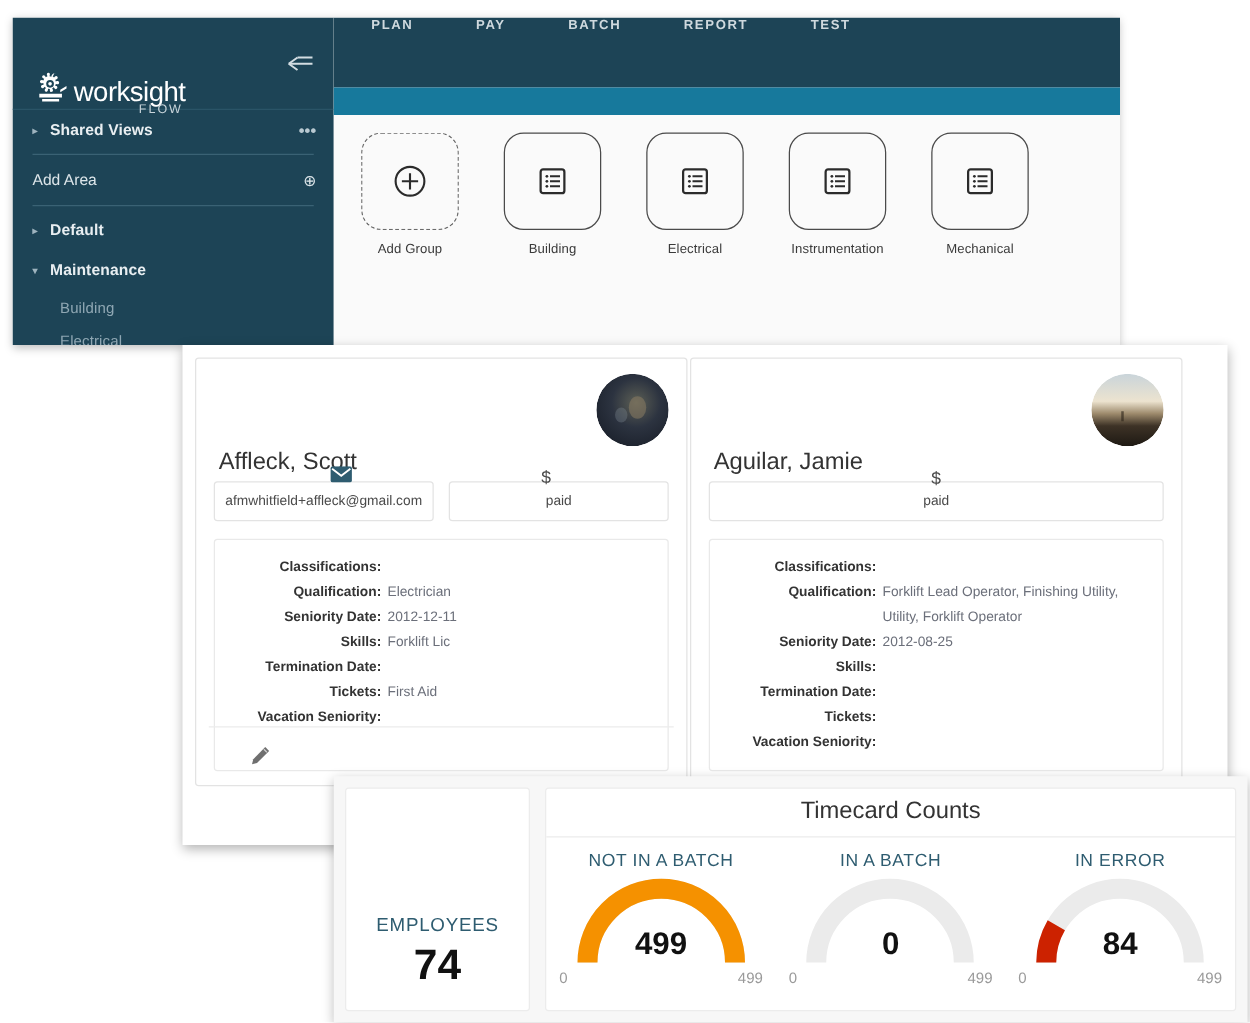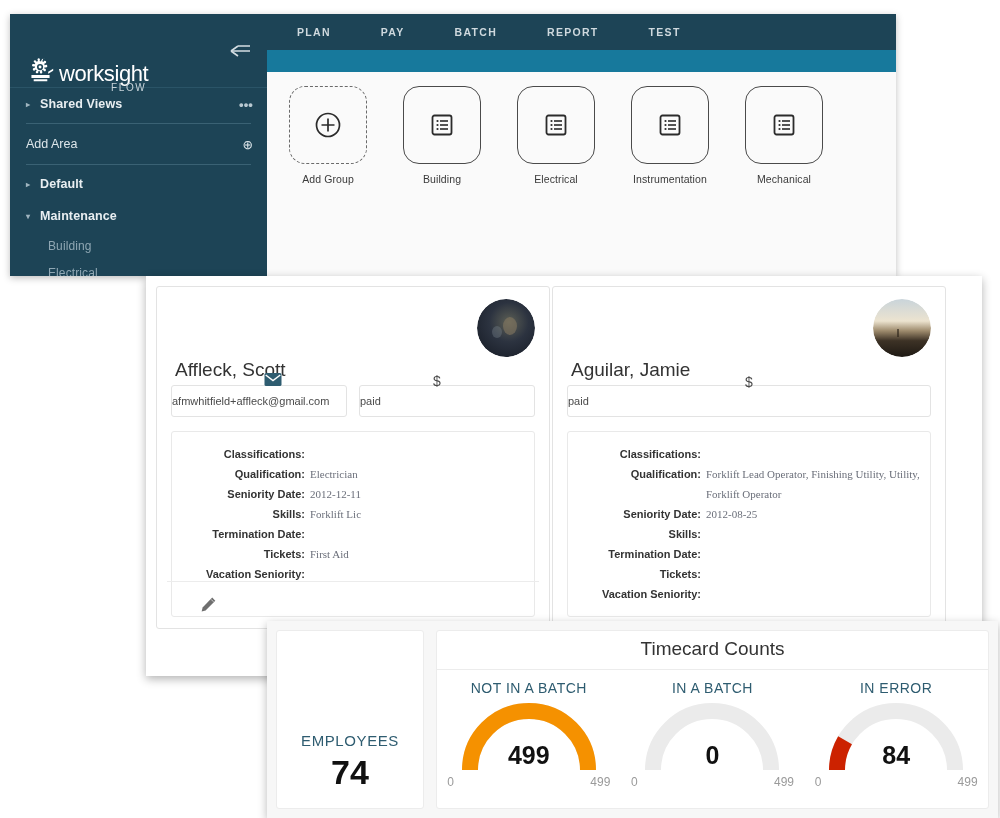--- a/index.html
+++ b/index.html
@@ -64,21 +64,21 @@
     padding: 0 14px 0 16px; color:#dde6ea; font-size:12.5px;
   }
   .sb-addrow .lbl { flex:1; }
 
   
   .app-main {
     position: absolute; left: 257px; top: 0;
     width: 629px; height: 262px; background: #fafafa;
   }
   .topnav {
-    height: 36px; background: #1d4456; display: flex; align-items: center;
+    height: 56px; background: #1d4456; display: flex; align-items: flex-start;
     padding-left: 30px;
   }
   .topnav a {
     color: #cfd9de; font-size: 10.5px; letter-spacing: 1.3px;
     font-weight: bold; margin-right: 50px; text-decoration: none;
   }
   .subbar { height: 22px; background: #17799c; }
   .content-head {
     display: flex; align-items: center; padding: 18px 0 0 12px; gap: 60px;
   }
@@ -116,41 +116,41 @@
     width: 58px; height: 58px; border-radius: 50%;
     overflow: hidden;
   }
   .emp-name {
     font-size: 19px; color: #333; font-weight: 400;
     margin: 62px 0 4px 4px;
   }
   .pill-row { display: flex; gap: 12px; position: relative; }
   .pill {
     flex: 1; border: 1px solid #e3e3e3; border-radius: 3px;
-    height: 32px; display: flex; align-items: center; 
+    height: 32px; display: flex; align-items: center; justify-content: center;
     font-size: 11px; color: #4a4a4a; overflow: hidden; white-space: nowrap;
   }
   .pill.wide { flex: 1 1 100%; }
   .pill-icon {
     position: absolute; top: -12px; font-size: 13px; color: #2e5c70;
     text-align: center; width: 40px;
   }
   .pill-icon.mail { left: 82px; color:#2e5c70; }
   .pill-icon.dollar { right: 78px; color:#4a4a4a; font-size:14px; }
   .pill-icon.dollar-full { left: 50%; margin-left: -20px; color:#4a4a4a; font-size:14px; top:-11px; }
   .details {
     margin-top: 14px; border: 1px solid #e9e9e9; border-radius: 3px;
     padding: 12px 10px 14px 10px; height: 186px;
   }
   .drow { display: flex; font-size: 11px; line-height: 20px; }
   .dlabel {
     width: 128px; text-align: right; color: #333; font-weight: bold;
     flex: none; padding-right: 5px;
   }
-  .dval { color: #6b6f7a; font-family: Liberation Serif, serif; }
+  .dval { color: #6b6f7a; }
   .card-foot {
     position: absolute; left: 10px; right: 10px; bottom: 0; height: 47px;
     border-top: 1px solid #ececec; display: flex; align-items: center;
     padding-left: 32px;
   }
   .pencil { color: #6f6f6f; }
 
   
   .dash {
     position: absolute; left: 267px; top: 621px;

